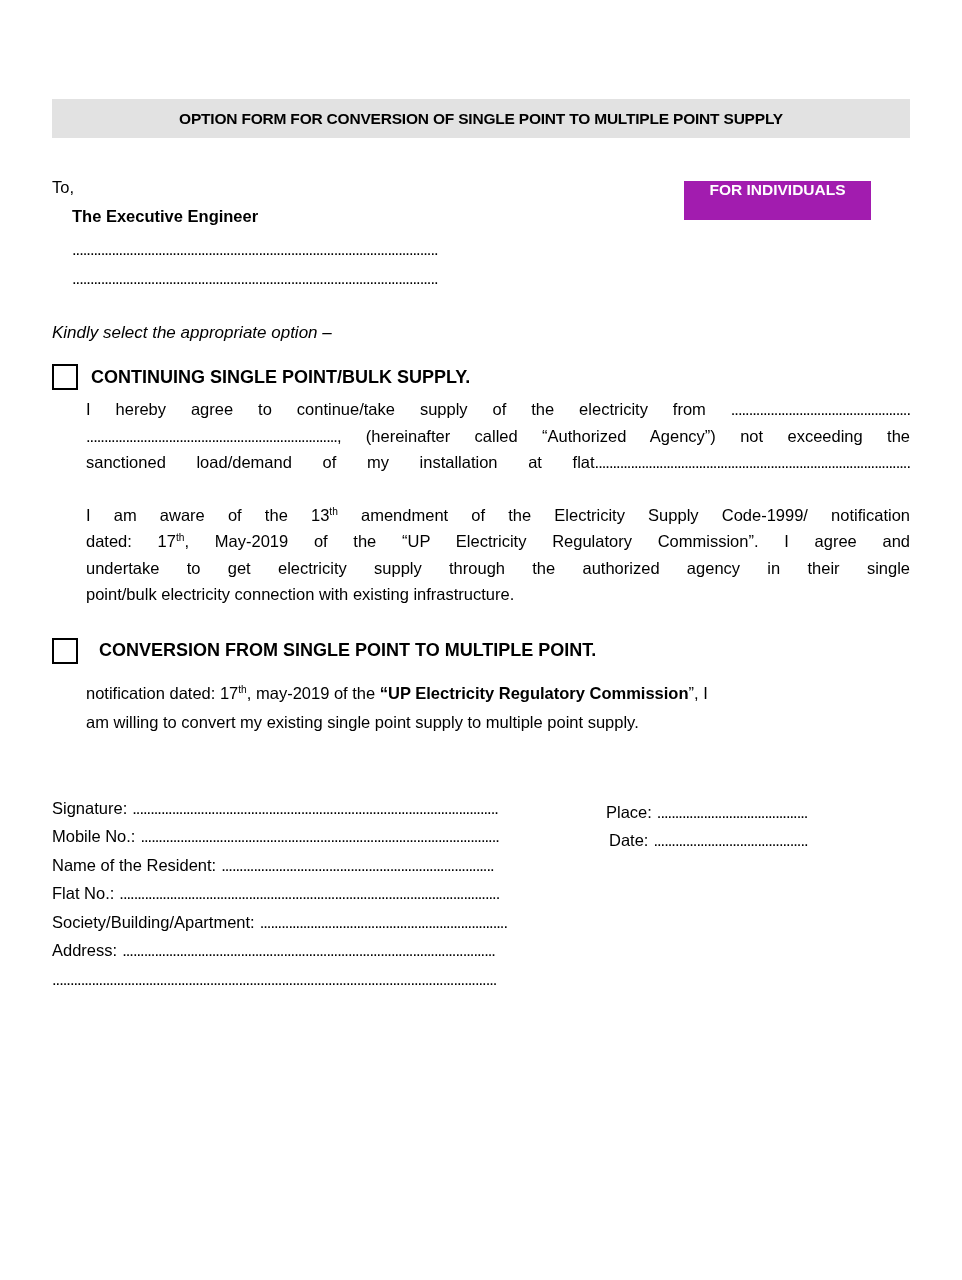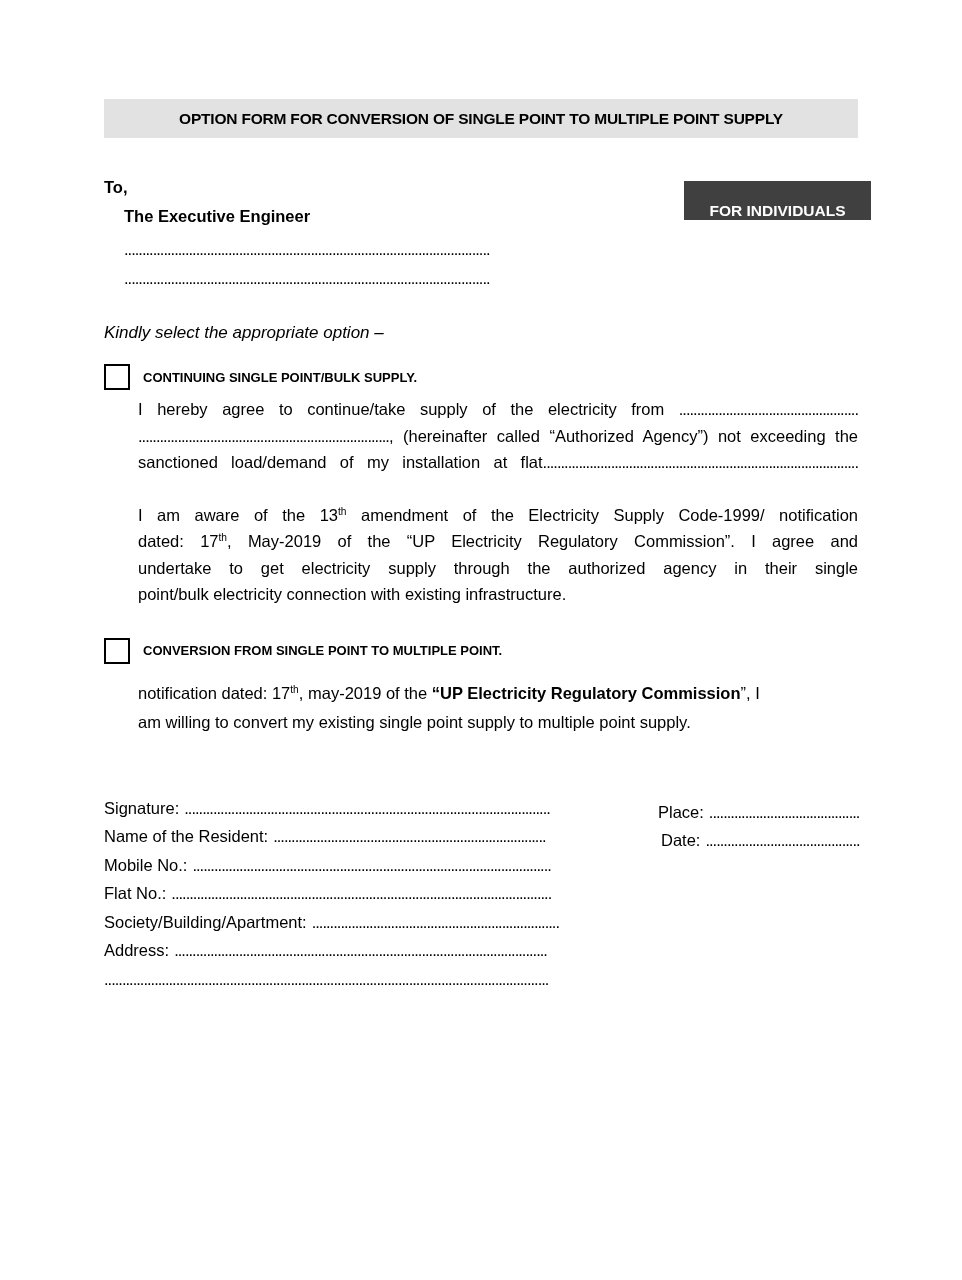--- a/index.html
+++ b/index.html
@@ -5,65 +5,65 @@
   html,body { margin:0; padding:0; background:#ffffff; }
   .page {
     position:relative;
     width:962px; height:1280px;
     background:#ffffff;
     color:#000;
     font-family:"Liberation Sans","DejaVu Sans",sans-serif;
     font-size:16.5px;
     overflow:hidden;
   }
-  .content { padding:0 104px; }
+  .content { padding:0 52px; }
 
   .titlebar {
     margin-top:99px; height:39px;
     background:#e2e2e2;
     display:flex; align-items:center; justify-content:center;
   }
   .titlebar .title-text {
     font-weight:bold; font-size:15.5px; letter-spacing:-0.2px;
   }
 
   .badge {
     position:absolute; left:684px; top:181px;
     width:187px; height:39px;
-    background:#404040; color:#fff;
-    display:flex; align-items:flex-end; justify-content:center;
+    background:#a21caf; color:#fff;
+    display:flex; align-items:flex-start; justify-content:center;
     font-weight:bold; font-size:15.5px;
   }
 
-  .to-label { margin-top:39px; line-height:20px;font-weight:bold; }
+  .to-label { margin-top:39px; line-height:20px; }
   .addressee { margin-top:9px; margin-left:20px; line-height:20px; font-weight:bold; }
   .addr-line { margin-top:13px; margin-left:20px; line-height:20px; }
   .addr-line + .addr-line { margin-top:9px; }
 
   .dots { letter-spacing:-1px; }
 
   .subject {
     margin-top:30px;
     font-weight:bold; font-size:17px; line-height:32px;
     text-decoration:underline;
     text-decoration-thickness:2px;
     text-underline-offset:3px;
   }
   .just { text-align:justify; text-align-last:justify; }
 
   .instruction { margin-top:34px; font-style:italic; font-size:17px; line-height:22px; }
 
   .option-row { margin-top:20px; display:flex; align-items:center; }
-  .option-row.second { margin-top:30px; }
+  .option-row.second { margin-top:30px;gap:8px; }
   .checkbox {
     width:22px; height:22px;
     border:2.5px solid #000; background:#fff;
     flex:0 0 auto;
   }
-  .option-label { margin-left:13px; font-weight:bold; font-size:13px; }
+  .option-label { margin-left:13px; font-weight:bold; font-size:18px; }
 
   .para { margin-left:34px; }
   .para .line { line-height:26.5px; }
   .para1 { margin-top:6px; }
   .para2 { margin-top:26px; }
   .para3 { margin-top:15px; }
   .para3 .line { line-height:29px; white-space:nowrap; }
 
   .sup { font-size:0.62em; vertical-align:super; line-height:0; }
   .b { font-weight:bold; }
@@ -115,22 +115,22 @@
       <div class="option-label">CONVERSION FROM SINGLE POINT TO MULTIPLE POINT.</div>
     </div>
 
     <div class="para para3">
       <div class="line"><span>notification dated: 17</span><sup class="sup">th</sup><span>, may-2019 of the </span><span class="b">“UP Electricity Regulatory Commission</span><span>”, I</span></div>
       <div class="line">am willing to convert my existing single point supply to multiple point supply.</div>
     </div>
 
     <div class="signature-section">
       <div class="sig-row"><span class="sig-label">Signature:</span><span class="dots">......................................................................................................</span></div>
+      <div class="sig-row"><span class="sig-label">Mobile No.:</span><span class="dots">....................................................................................................</span></div>
       <div class="sig-row"><span class="sig-label">Name of the Resident:</span><span class="dots">............................................................................</span></div>
-      <div class="sig-row"><span class="sig-label">Mobile No.:</span><span class="dots">....................................................................................................</span></div>
       <div class="sig-row"><span class="sig-label">Flat No.:</span><span class="dots">..........................................................................................................</span></div>
       <div class="sig-row"><span class="sig-label">Society/Building/Apartment:</span><span class="dots">.....................................................................</span></div>
       <div class="sig-row"><span class="sig-label">Address:</span><span class="dots">........................................................................................................</span></div>
       <div class="sig-row"><span class="dots">............................................................................................................................</span></div>
 
       <div class="right-col">
         <div class="sig-row"><span class="sig-label">Place:</span><span class="dots">..........................................</span></div>
         <div class="sig-row date-row"><span class="sig-label">Date:</span><span class="dots">...........................................</span></div>
       </div>
     </div>

